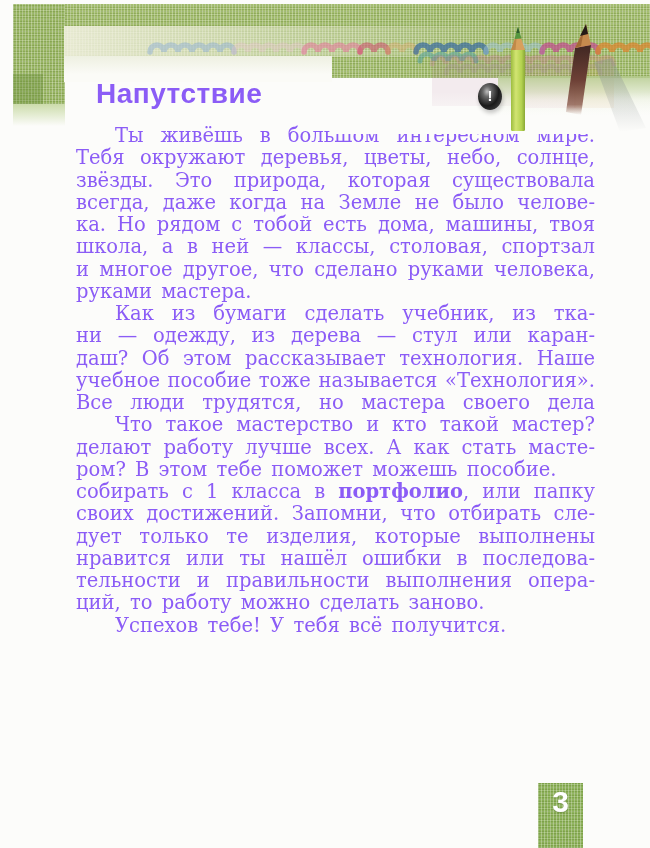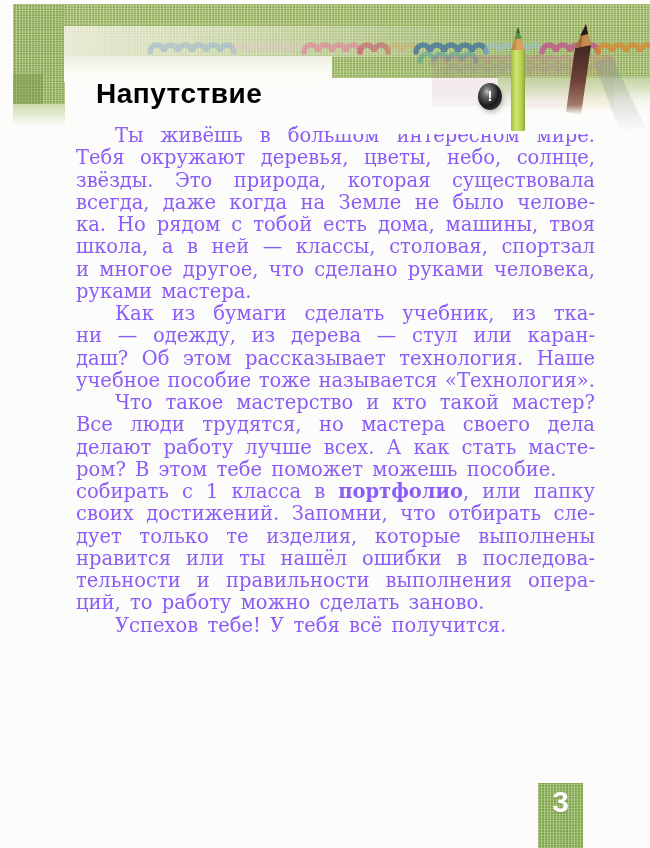--- a/index.html
+++ b/index.html
@@ -35,21 +35,21 @@
     background:linear-gradient(180deg, rgba(252,252,250,0), #fcfcfa 78%);}
   .deco-pencils{position:absolute;left:0;top:0;z-index:5;pointer-events:none;}
   .pushpin{position:absolute;left:478px;top:83px;width:24px;height:27px;border-radius:50%;z-index:6;
     background:radial-gradient(ellipse at 38% 32%, #bdbdbd 0%, #6a6a6a 20%, #1a1a1a 55%, #3c3c3c 82%, #909090 100%);
     box-shadow:1px 3px 4px rgba(0,0,0,.22);}
   .pushpin .glyph{position:absolute;inset:0;display:flex;align-items:center;justify-content:center;
     color:#fff;font:700 15px "Liberation Sans", sans-serif;transform:translateY(-1px);}
   .title{
     position:absolute;left:96px;top:78px;z-index:6;margin:0;
     font-family:"Liberation Sans", sans-serif;font-weight:700;font-size:28px;letter-spacing:.5px;
-    color:#000000;
+    color:#8b5cf6;
   }
   
   .main{
     position:absolute;left:76px;top:125px;width:519px;z-index:2;
     font-size:19.5px;line-height:22.25px;color:#8b5cf6;
   }
   .para{margin:0;padding:0;}
   .line{text-align:justify;text-align-last:justify;}
   .line.first{text-indent:39px;}
   .line.natural{text-align:left;text-align-last:left;word-spacing:3px;}
@@ -155,22 +155,22 @@
       <span class="line" style="display:block">и многое другое, что сделано руками человека,</span>
       <span class="line natural" style="display:block">руками мастера.</span>
     </p>
     <p class="para">
       <span class="line first" style="display:block">Как из бумаги сделать учебник, из тка-</span>
       <span class="line" style="display:block">ни — одежду, из дерева — стул или каран-</span>
       <span class="line" style="display:block">даш? Об этом рассказывает технология. Наше</span>
       <span class="line" style="display:block">учебное пособие тоже называется «Технология».</span>
     </p>
     <p class="para">
+      <span class="line" style="display:block">Все люди трудятся, но мастера своего дела</span>
       <span class="line first" style="display:block">Что такое мастерство и кто такой мастер?</span>
-      <span class="line" style="display:block">Все люди трудятся, но мастера своего дела</span>
       <span class="line" style="display:block">делают работу лучше всех. А как стать масте-</span>
       <span class="line natural" style="display:block">ром? В этом тебе поможет можешь пособие.</span>
     </p>
     <p class="para">
       <span class="line" style="display:block"><span>собирать с 1 класса в </span><span class="b">портфолио</span><span>, или папку</span></span>
       <span class="line" style="display:block">своих достижений. Запомни, что отбирать сле-</span>
       <span class="line" style="display:block">дует только те изделия, которые выполнены</span>
       <span class="line" style="display:block">нравится или ты нашёл ошибки в последова-</span>
       <span class="line" style="display:block">тельности и правильности выполнения опера-</span>
       <span class="line natural" style="display:block">ций, то работу можно сделать заново.</span>

